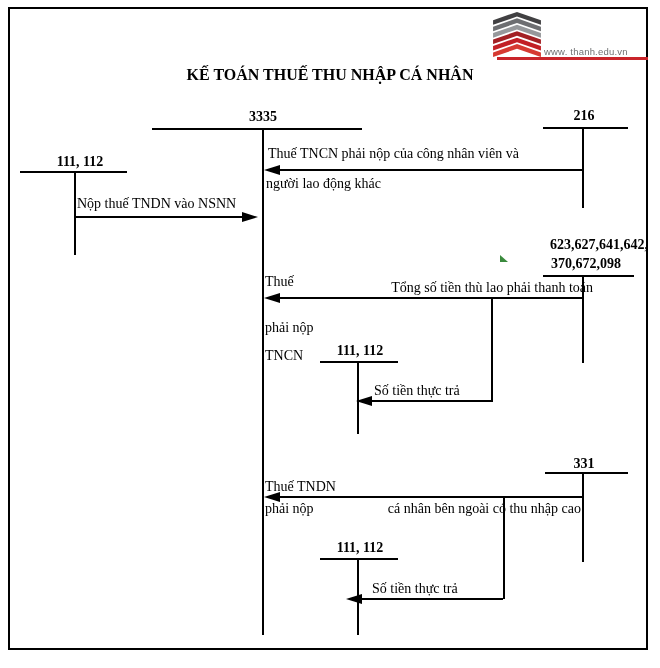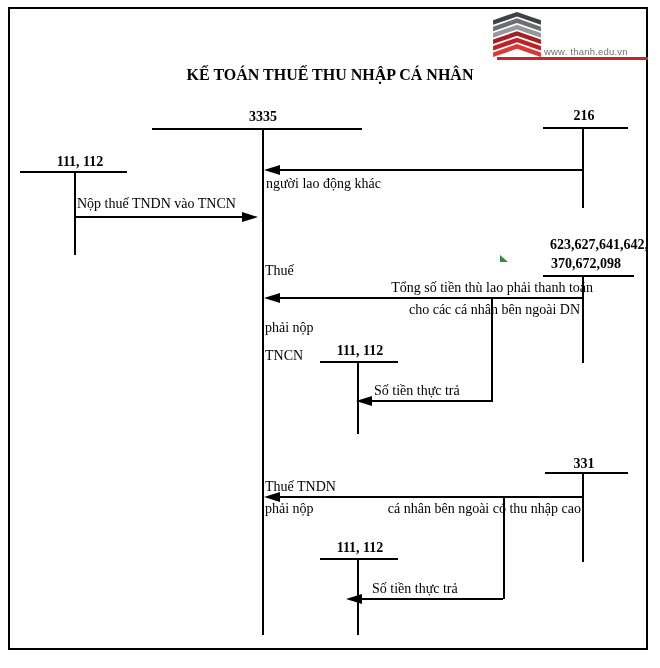--- a/index.html
+++ b/index.html
@@ -60,44 +60,44 @@
   <div class="redbar"></div>
 
   <div class="txt acct ctr" style="left:233px;top:109px;width:60px;">3335</div>
   <div class="hl" style="left:152px;top:128px;width:210px;"></div>
   <div class="vl" style="left:262px;top:128px;height:507px;"></div>
 
   <div class="txt acct ctr" style="left:556px;top:108px;width:56px;">216</div>
   <div class="hl" style="left:543px;top:127px;width:85px;"></div>
   <div class="vl" style="left:582px;top:127px;height:81px;"></div>
 
+  <div class="txt" style="left:268px;top:146px;">Thuế TNCN phải nộp của công nhân viên và</div>
   <div class="txt" style="left:266px;top:176px;">người lao động khác</div>
   <div class="hl" style="left:270px;top:169px;width:312px;"></div>
   <div class="ah-l" style="left:264px;top:165px;"></div>
 
   <div class="txt acct ctr" style="left:35px;top:154px;width:90px;">111, 112</div>
   <div class="hl" style="left:20px;top:171px;width:107px;"></div>
   <div class="vl" style="left:74px;top:171px;height:84px;"></div>
 
-  <div class="txt" style="left:77px;top:196px;">Nộp thuế TNDN vào TNCN</div>
+  <div class="txt" style="left:77px;top:196px;">Nộp thuế TNDN vào NSNN</div>
   <div class="hl" style="left:75px;top:216px;width:171px;"></div>
   <div class="ah-r" style="left:242px;top:212px;"></div>
 
   <div class="txt acct rgt" style="left:520px;top:237px;width:128px;text-align:right;">623,627,641,642,</div>
   <div class="txt acct ctr" style="left:536px;top:256px;width:100px;">370,672,098</div>
   <div class="gmark"></div>
   <div class="hl" style="left:543px;top:275px;width:91px;"></div>
   <div class="vl" style="left:582px;top:275px;height:88px;"></div>
 
-  <div class="txt" style="left:265px;top:263px;">Thuế</div>
+  <div class="txt" style="left:265px;top:274px;">Thuế</div>
   <div class="txt rgt" style="left:341px;top:280px;width:252px;">Tổng số tiền thù lao phải thanh toán</div>
   <div class="hl" style="left:270px;top:297px;width:312px;"></div>
   <div class="ah-l" style="left:264px;top:293px;"></div>
   <div class="txt" style="left:265px;top:303px;margin-top:45px;">TNCN</div>
-  <div class="txt rgt" style="left:330px;top:302px;width:250px;">cho các cá nhân bên ngoài DN</div>
   <div class="txt" style="left:265px;top:320px;">phải nộp</div>
   <div class="vl" style="left:491px;top:298px;height:104px;"></div>
 
   <div class="txt acct ctr" style="left:315px;top:343px;width:90px;">111, 112</div>
   <div class="hl" style="left:320px;top:361px;width:78px;"></div>
   <div class="vl" style="left:357px;top:361px;height:73px;"></div>
 
   <div class="txt" style="left:374px;top:383px;">Số tiền thực trả</div>
   <div class="hl" style="left:368px;top:400px;width:125px;"></div>
   <div class="ah-l" style="left:356px;top:396px;"></div>

